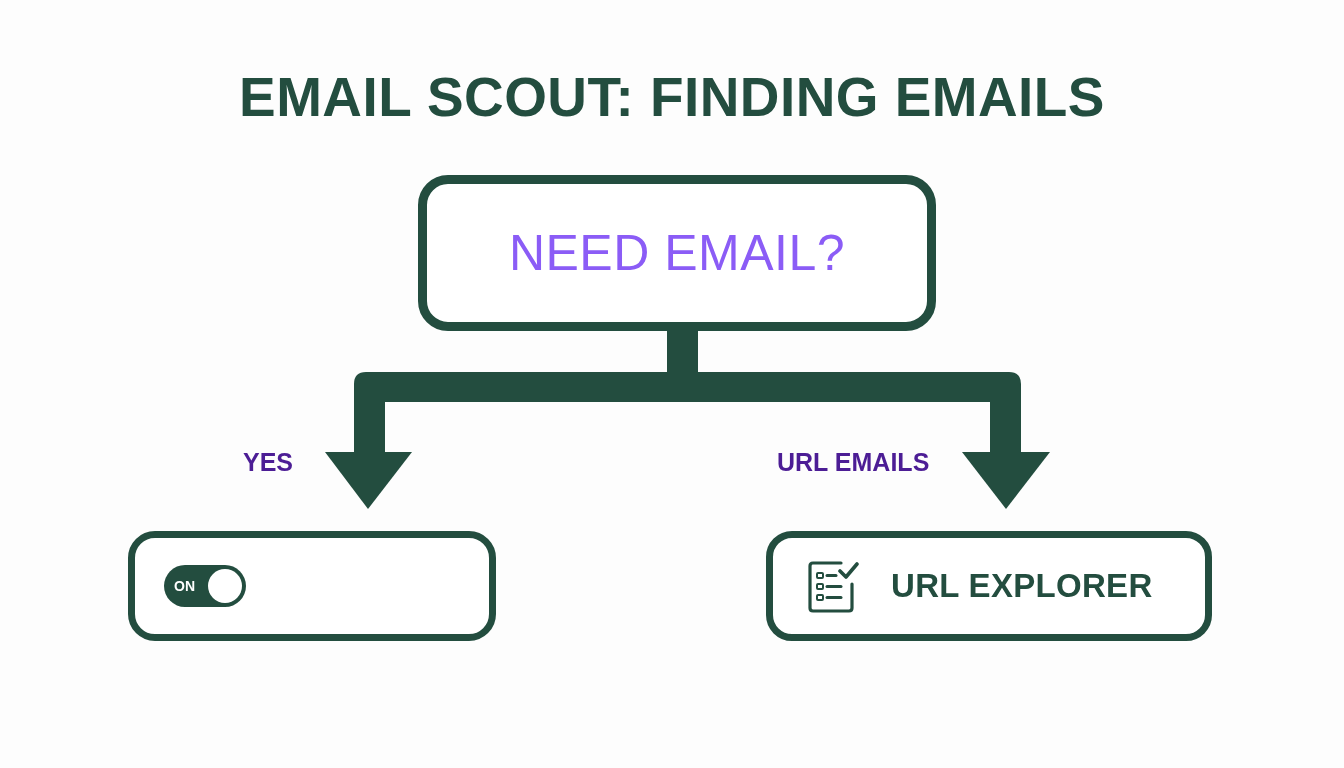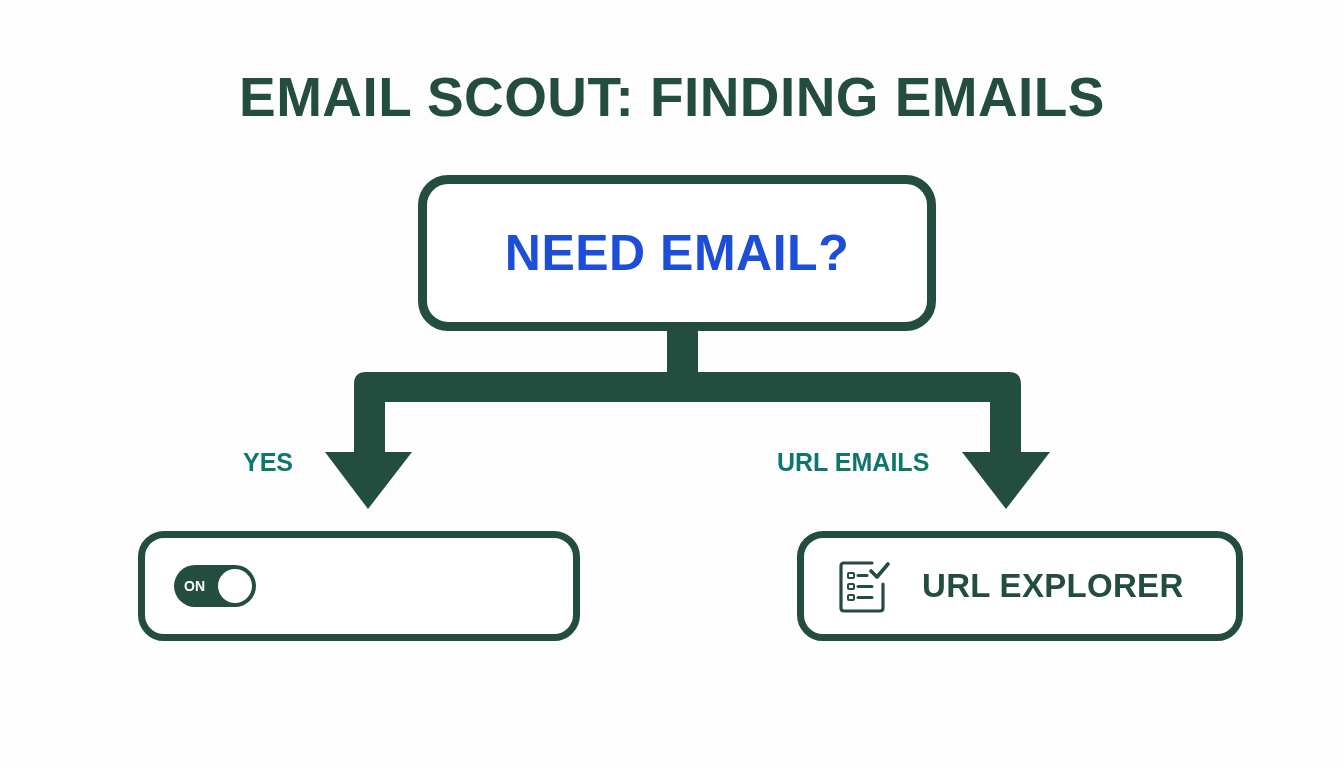--- a/index.html
+++ b/index.html
@@ -39,36 +39,37 @@
     }
     .box-question {
       left: 418px;
       top: 175px;
       width: 518px;
       height: 156px;
       justify-content: center;
     }
     .box-question .q-text {
       font-size: 50px;
-      font-weight: bold;
+      font-weight: normal;
       letter-spacing: 0.5px;
-      color: #1d4ed8;
+      color: #8b5cf6;
     }
     .box-option {
       top: 531px;
       height: 110px;
       border-width: 7px;
       border-radius: 26px;
     }
     .box-left {
-      left: 138px;
-      width: 442px;
+      left: 128px;
+      width: 368px;
+      border-radius: 27px;
     }
     .box-right {
-      left: 797px;
+      left: 766px;
       width: 446px;
     }
     .opt-label {
       font-size: 33px;
       font-weight: bold;
       color: #234d3f;
       letter-spacing: 0.3px;
     }
     .toggle {
       position: relative;
@@ -110,21 +111,21 @@
       left: 0;
       top: 0;
       width: 1344px;
       height: 768px;
       pointer-events: none;
     }
     .branch-label {
       position: absolute;
       font-size: 25px;
       font-weight: bold;
-      color: #0f766e;
+      color: #4c1d95;
       line-height: 30px;
     }
     .label-yes {
       left: 243px;
       top: 447px;
     }
     .label-batch {
       left: 777px;
       top: 447px;
     }

